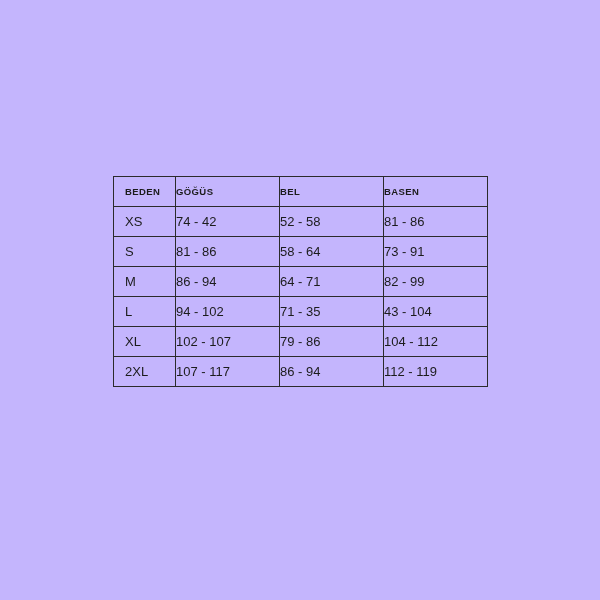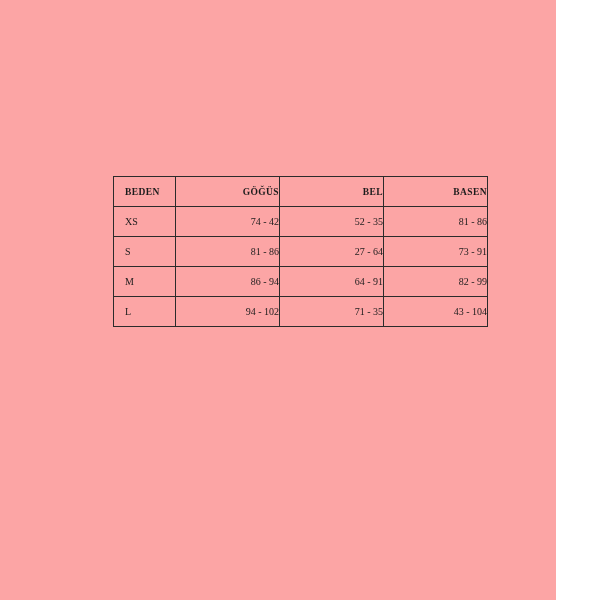--- a/index.html
+++ b/index.html
@@ -8,41 +8,40 @@
   }
   body {
     width: 600px;
     height: 600px;
     background: #ffffff;
     font-family: "Liberation Sans", sans-serif;
     overflow: hidden;
   }
   .page {
     position: relative;
-    width: 556px;
+    width: 600px;
     height: 600px;
-    background: #fca5a5;
-    font-family: Liberation Serif, serif;
+    background: #c4b5fd;
   }
   .table-wrap {
     position: absolute;
     left: 113px;
     top: 176px;
     width: 374px;
   }
   table.size-table {
     border-collapse: collapse;
     width: 374px;
     table-layout: fixed;
   }
   table.size-table th,
   table.size-table td {
     border: 1px solid #2b2b2b;
     height: 29px;
-    font-size: 10px;
+    font-size: 13px;
     color: #1c1c1c;
     padding: 0;
   }
   table.size-table thead th {
     font-weight: bold;
     font-size: 9.5px;
     letter-spacing: 0.4px;
   }
   
   col.c0 { width: 62px; }
@@ -52,21 +51,21 @@
 
   
   table.size-table th.col-head-0,
   table.size-table td.cell-0 {
     text-align: left;
     padding-left: 11px;
   }
   
   table.size-table th.col-head-v,
   table.size-table td.cell-v {
-    text-align: right;
+    text-align: left;
   }
   table.size-table td.cell-0 {
     font-weight: normal;
   }
 </style>
 </head>
 <body>
 
 <div class="page">
   <div class="table-wrap">
@@ -82,37 +81,49 @@
           <th class="col-head-0">BEDEN</th>
           <th class="col-head-v">GÖĞÜS</th>
           <th class="col-head-v">BEL</th>
           <th class="col-head-v">BASEN</th>
         </tr>
       </thead>
       <tbody>
         <tr>
           <td class="cell-0">XS</td>
           <td class="cell-v">74 - 42</td>
-          <td class="cell-v">52 - 35</td>
+          <td class="cell-v">52 - 58</td>
           <td class="cell-v">81 - 86</td>
         </tr>
         <tr>
           <td class="cell-0">S</td>
           <td class="cell-v">81 - 86</td>
-          <td class="cell-v">27 - 64</td>
+          <td class="cell-v">58 - 64</td>
           <td class="cell-v">73 - 91</td>
         </tr>
         <tr>
           <td class="cell-0">M</td>
           <td class="cell-v">86 - 94</td>
-          <td class="cell-v">64 - 91</td>
+          <td class="cell-v">64 - 71</td>
           <td class="cell-v">82 - 99</td>
         </tr>
         <tr>
           <td class="cell-0">L</td>
           <td class="cell-v">94 - 102</td>
           <td class="cell-v">71 - 35</td>
           <td class="cell-v">43 - 104</td>
         </tr>
+        <tr>
+          <td class="cell-0">XL</td>
+          <td class="cell-v">102 - 107</td>
+          <td class="cell-v">79 - 86</td>
+          <td class="cell-v">104 - 112</td>
+        </tr>
+        <tr>
+          <td class="cell-0">2XL</td>
+          <td class="cell-v">107 - 117</td>
+          <td class="cell-v">86 - 94</td>
+          <td class="cell-v">112 - 119</td>
+        </tr>
       </tbody>
     </table>
   </div>
 </div>
 
 </body></html>

